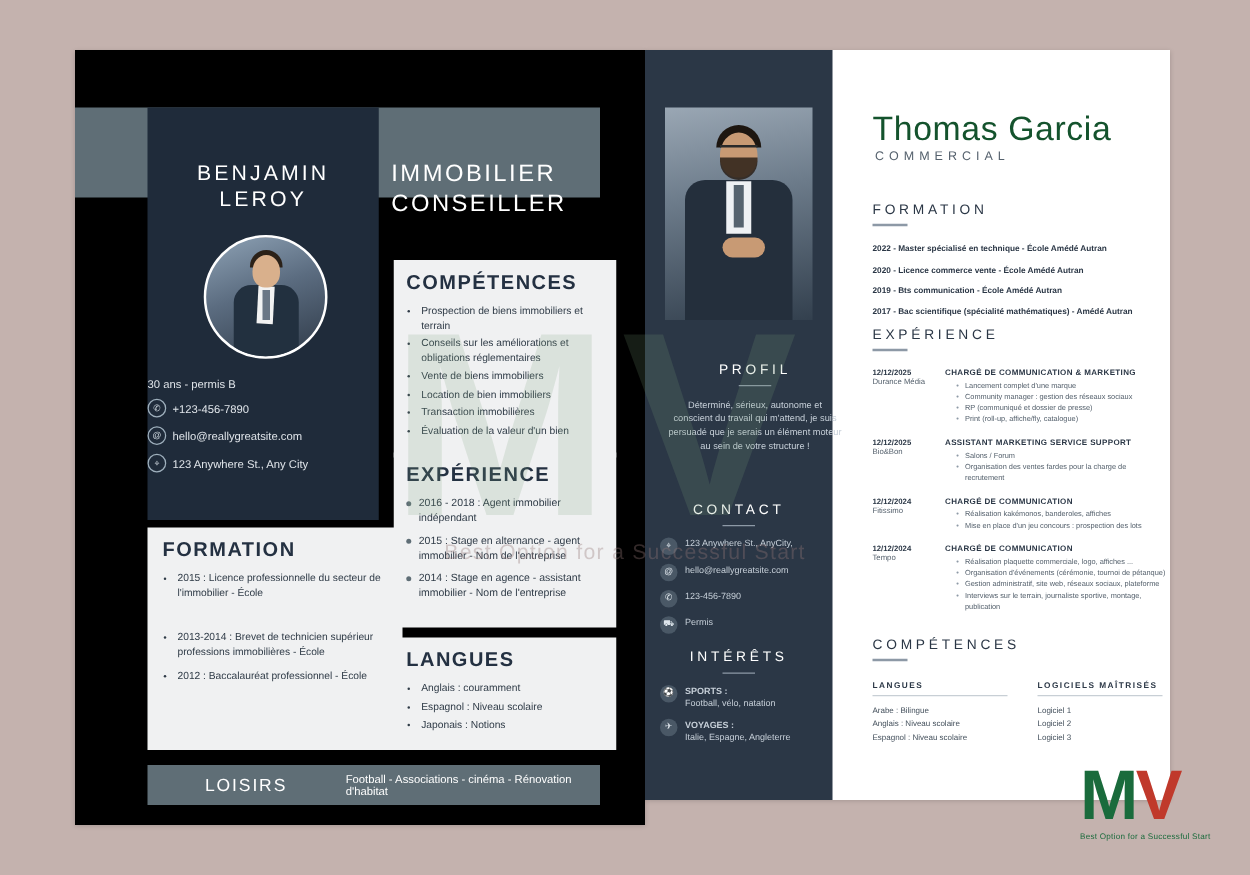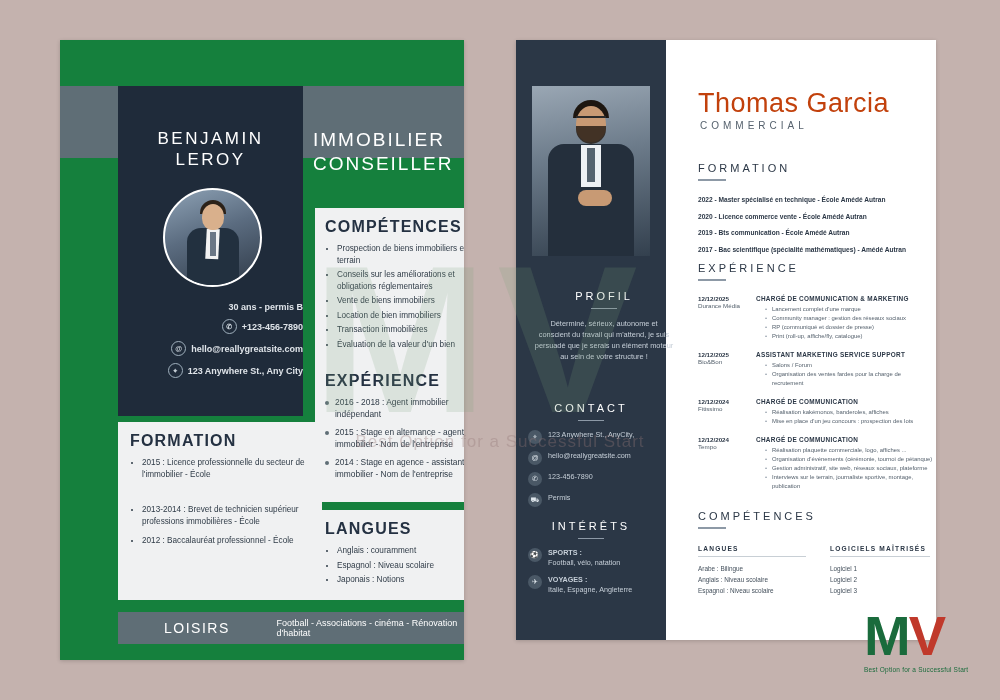--- a/index.html
+++ b/index.html
@@ -28,43 +28,43 @@
 
   
   .logo{position:absolute;right:18px;bottom:14px;width:118px;height:78px;z-index:20;}
   .logo .mv{font-size:56px;font-weight:bold;letter-spacing:-2px;line-height:56px;}
   .logo .m{color:#1a6b3c;}
   .logo .v{color:#c0392b;}
   .logo .tag{font-size:6.5px;color:#1a6b3c;letter-spacing:.2px;margin-top:2px;}
 
   
   .cv-left{
-    position:absolute;left:60px;top:40px;width:404px;height:620px;
-    background:#15803d;box-shadow:0 1px 4px rgba(0,0,0,.18);
+    position:absolute;left:60px;top:40px;width:456px;height:620px;
+    background:#000000;box-shadow:0 1px 4px rgba(0,0,0,.18);
     overflow:hidden;
   }
   .cvl-topbar{position:absolute;left:0;top:46px;width:420px;height:72px;background:#5f6e76;}
   .cvl-darkcol{position:absolute;left:58px;top:46px;width:185px;height:330px;background:#1f2b3a;}
   .cvl-name{
     position:absolute;left:58px;top:88px;width:185px;text-align:center;color:#fff;
     font-size:17px;letter-spacing:2.5px;line-height:21px;
   }
   .cvl-photo{
     position:absolute;left:103px;top:148px;width:95px;height:95px;border-radius:50%;
     overflow:hidden;border:2px solid #fff;
     background:linear-gradient(160deg,#8ea2b5 0%,#5b6c80 45%,#2f3a48 100%);
   }
   .cvl-photo .head{position:absolute;left:37px;top:14px;width:22px;height:26px;border-radius:50% 50% 45% 45%;background:#d9b08c;}
   .cvl-photo .hair{position:absolute;left:35px;top:10px;width:26px;height:14px;border-radius:13px 13px 0 0;background:#2b2118;}
   .cvl-photo .body{position:absolute;left:22px;top:38px;width:52px;height:58px;border-radius:14px 14px 0 0;background:#22303f;}
   .cvl-photo .shirt{position:absolute;left:41px;top:39px;width:13px;height:30px;background:#f2f2f2;transform:rotate(3deg);}
   .cvl-photo .tie{position:absolute;left:45px;top:42px;width:6px;height:24px;background:#6b7785;}
 
   .cvl-contact{position:absolute;left:58px;top:262px;width:185px;color:#dfe4e9;font-size:9px;text-align:center;}
-  .cvl-contact .line{margin-bottom:7px;display:flex;align-items:center;justify-content:flex-end;gap:5px;font-weight:bold;}
+  .cvl-contact .line{margin-bottom:7px;display:flex;align-items:center;justify-content:flex-start;gap:5px;}
   .ic{display:inline-flex;width:13px;height:13px;border-radius:50%;border:1px solid #9fb0bd;align-items:center;justify-content:center;font-size:7px;color:#cfd8df;}
   .cvl-title{
     position:absolute;left:253px;top:88px;width:160px;color:#fff;font-size:19px;
     letter-spacing:2px;line-height:24px;
   }
   .sec-box{position:absolute;background:#f0f1f2;}
   .sec-h{font-size:16px;letter-spacing:1.2px;color:#243142;margin:0 0 7px 0;font-weight:bold;}
   ul.cv{margin:0;padding-left:12px;}
   ul.cv li{font-size:8.2px;line-height:11.5px;color:#2f3b47;margin-bottom:3px;}
   .exp-item{font-size:8.4px;line-height:11.5px;color:#2f3b47;margin-bottom:7px;padding-left:10px;position:relative;}
@@ -91,21 +91,21 @@
   .cvr-photo .tie{position:absolute;left:55px;top:62px;width:8px;height:34px;background:#55636f;}
   .cvr-photo .hands{position:absolute;left:46px;top:104px;width:34px;height:16px;border-radius:8px;background:#c89a74;}
 
   .side-h{color:#fff;font-size:11px;letter-spacing:3px;text-align:center;margin-bottom:6px;}
   .side-rule{width:26px;height:1px;background:#8d99a6;margin:0 auto 9px auto;}
   .side-txt{color:#c6cfd8;font-size:7.4px;line-height:11px;text-align:center;padding:0 18px;}
   .side-line{color:#c6cfd8;font-size:7.2px;line-height:10px;display:flex;gap:6px;align-items:flex-start;padding:0 12px;margin-bottom:7px;}
   .side-ic{width:14px;height:14px;border-radius:50%;background:#4a5866;flex:0 0 14px;display:flex;align-items:center;justify-content:center;font-size:7px;color:#dfe6ec;}
 
   .cvr-main{position:absolute;left:150px;top:0;width:270px;height:600px;}
-  .r-name{position:absolute;left:32px;top:48px;font-size:27px;color:#c2410c;letter-spacing:.5px;}
+  .r-name{position:absolute;left:32px;top:48px;font-size:27px;color:#14532d;letter-spacing:.5px;}
   .r-role{position:absolute;left:34px;top:80px;font-size:10px;letter-spacing:4px;color:#55616d;}
   .r-sec{font-size:11px;letter-spacing:3px;color:#2b3746;}
   .r-rule{width:28px;height:2px;background:#8d99a6;margin-top:5px;}
   .r-edu{font-size:6.6px;color:#2b3746;line-height:10.5px;font-weight:bold;}
   .r-exp-date{font-size:6.2px;font-weight:bold;color:#2b3746;}
   .r-exp-org{font-size:6.2px;color:#54606c;}
   .r-exp-title{font-size:6.4px;font-weight:bold;color:#2b3746;letter-spacing:.3px;}
   .r-exp-li{font-size:5.9px;color:#55616d;line-height:9px;margin-left:8px;position:relative;}
   .r-exp-li:before{content:"•";position:absolute;left:-7px;color:#8d99a6;}
   .r-sk-h{font-size:6.6px;font-weight:bold;letter-spacing:1.2px;color:#2b3746;}

